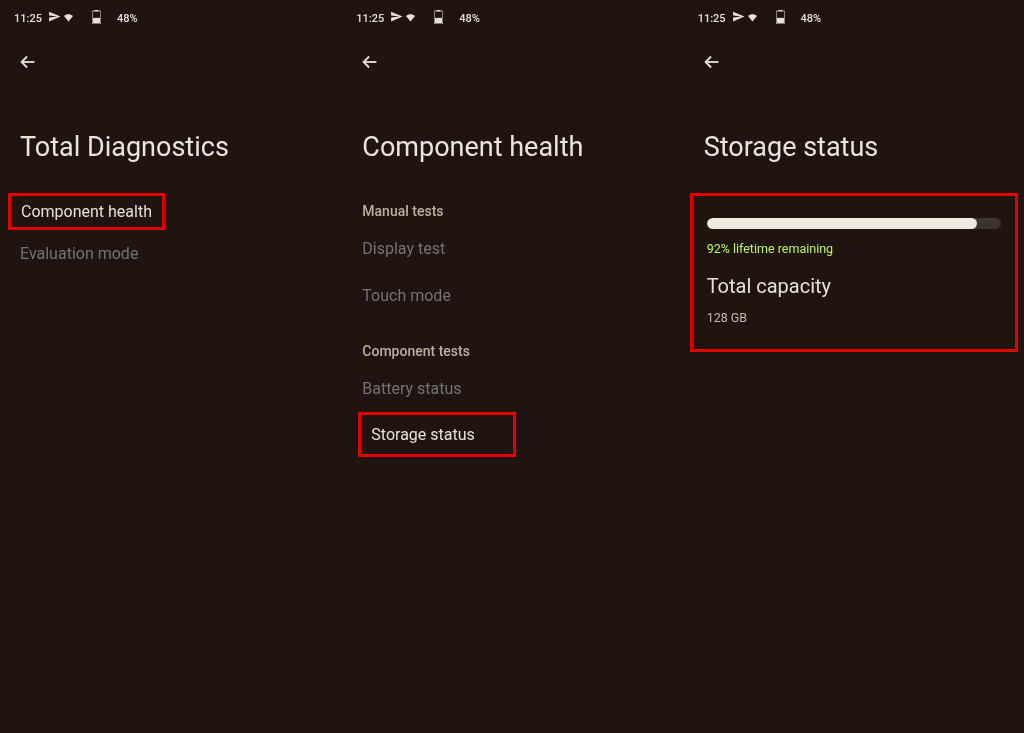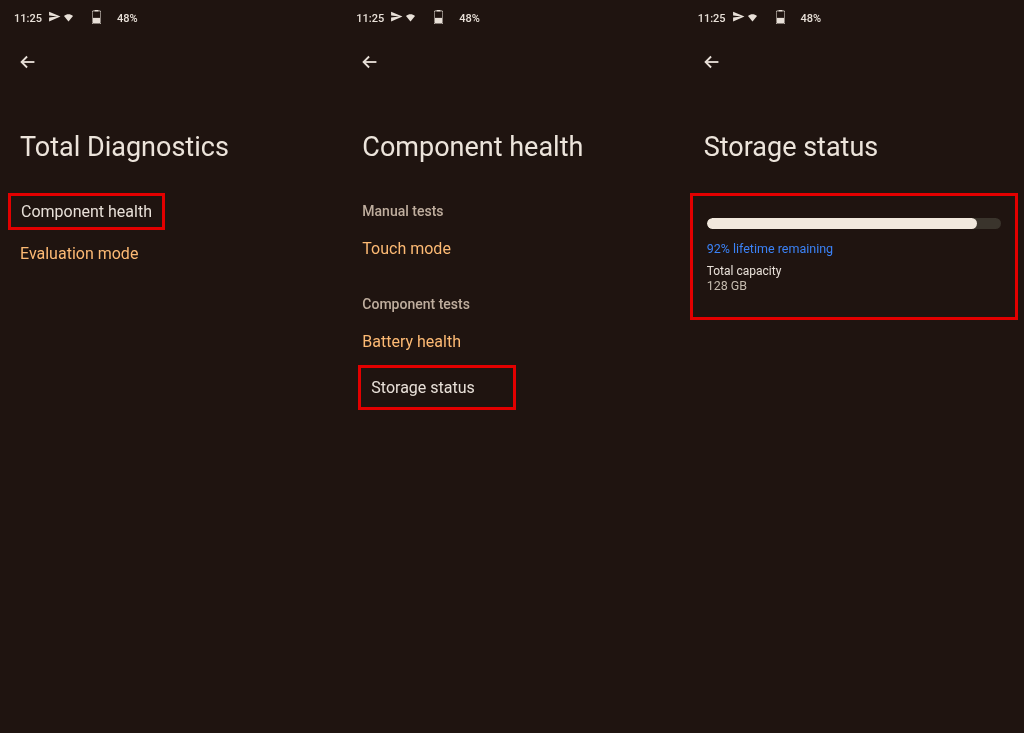--- a/index.html
+++ b/index.html
@@ -49,21 +49,21 @@
   }
   .section-label {
     padding: 10px 20px 6px 20px;
     font-size: 14px;
     color: #bfae9e;
     font-weight: 500;
   }
   .list-item {
     padding: 14px 20px;
     font-size: 16px;
-    color: #fdba74;
+    color: #737373;
     cursor: pointer;
   }
   .hl {
     border: 3px solid #e20000;
     display: inline-block;
   }
   .hl-block {
     border: 3px solid #e20000;
   }
   
@@ -80,29 +80,29 @@
   }
   .progress-fill {
     height: 100%;
     background: #f1e8dd;
     border-radius: 6px;
     width: 92%;
   }
   .progress-label {
     margin-top: 12px;
     font-size: 12.5px;
-    color: #3b82f6;
+    color: #bef264;
   }
   .cap-label {
-    margin-top: 8px;
-    font-size: 12px;
+    margin-top: 18px;
+    font-size: 20px;
     color: #e8e0d8;
   }
   .cap-value {
-    margin-top: 0;
+    margin-top: 12px;
     font-size: 12.5px;
     color: #c5bbae;
   }
   
   .hl-comp-health {
     margin-left: 8px;
     padding: 6px 10px 6px 10px;
     display: inline-block;
   }
   .hl-storage-item {
@@ -186,24 +186,25 @@
     <span class="back-btn">
       <svg width="22" height="22" viewBox="0 0 24 24" fill="none" stroke="#e8e0d8" stroke-width="2">
           <path d="M19 12H5"></path>
           <path d="M11 18l-6-6 6-6"></path>
         </svg>
     </span>
   </div>
   <div class="title">Component health</div>
 
   <div class="section-label">Manual tests</div>
+  <div class="list-item">Display test</div>
   <div class="list-item">Touch mode</div>
 
   <div class="section-label" style="margin-top:14px;">Component tests</div>
-  <div class="list-item">Battery health</div>
+  <div class="list-item">Battery status</div>
   <div class="hl hl-storage-item">
     <div style="font-size:16px;">Storage status</div>
   </div>
 </div>
 
 <div class="panel">
   <div class="status-bar">
     <div class="status-left">
       <span>11:25</span>
       <span class="icon-svg">

